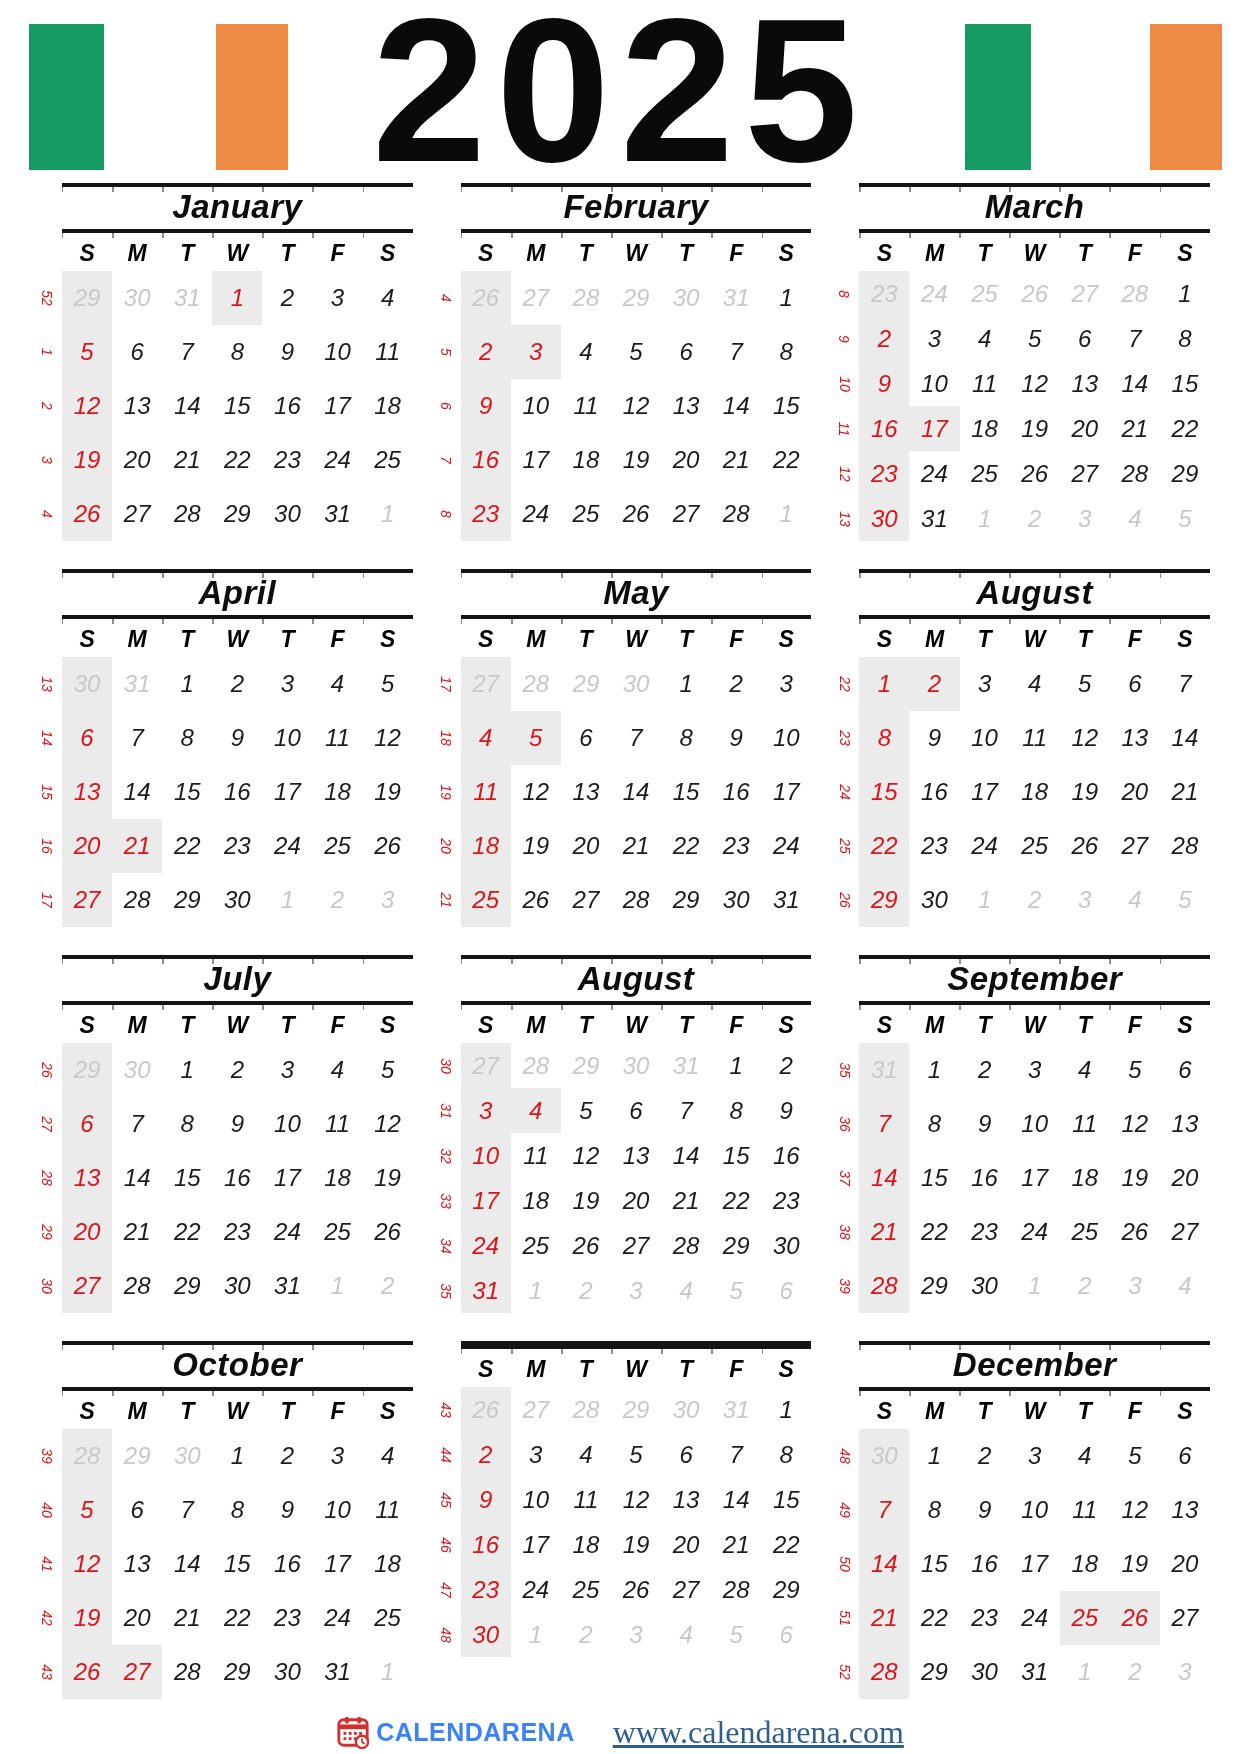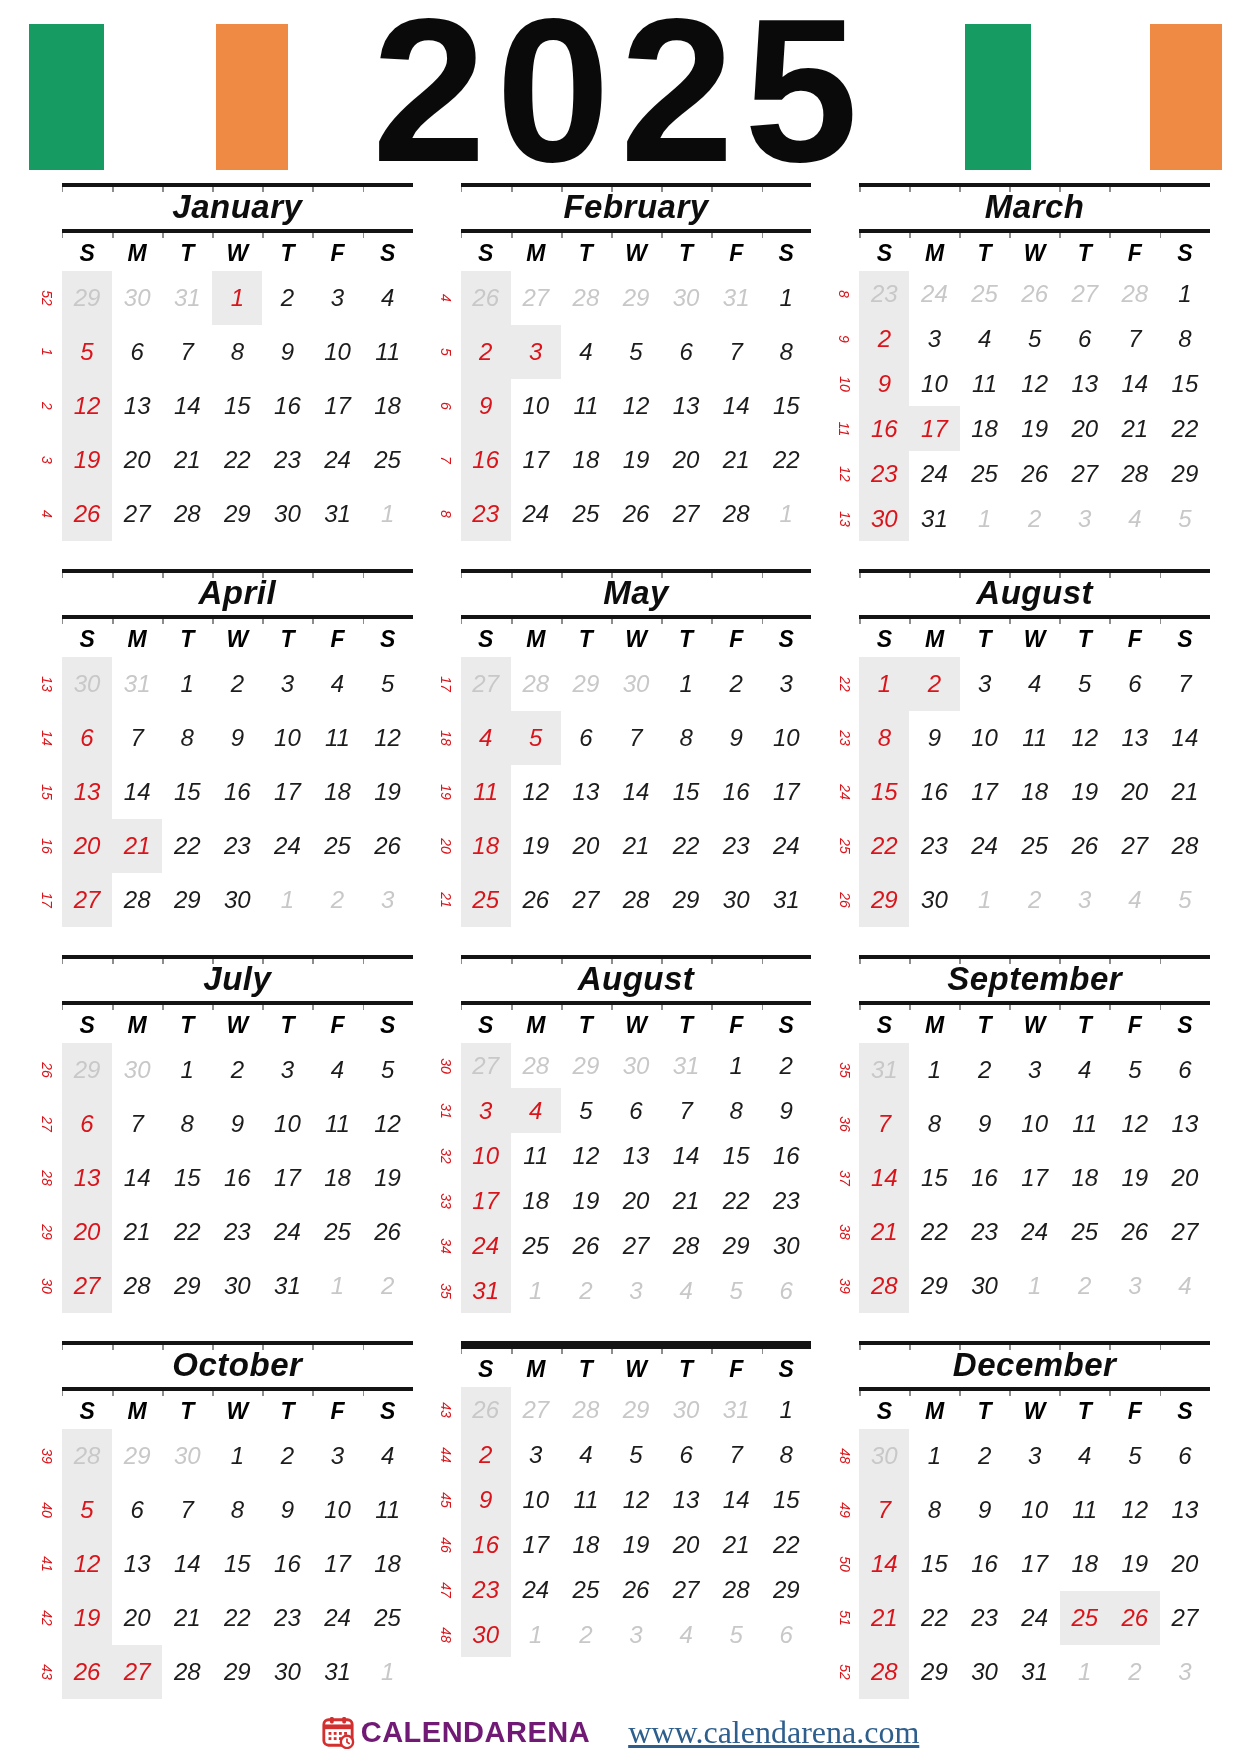--- a/index.html
+++ b/index.html
@@ -35,21 +35,21 @@
   .wn span{transform:rotate(90deg);font-size:14px;color:#D9151B;white-space:nowrap;}
   .day{display:flex;align-items:center;justify-content:center;font-size:24px;color:#1c1c1c;}
   .day.sc{background:#EBEBEB;}     
   .day.hol{background:#EBEBEB;color:#D9151B;}
   .day.sun{color:#D9151B;}
   .day.out{color:#C8C8C8;}
 
   
   .footer{display:flex;justify-content:center;align-items:center;gap:38px;margin-top:10px;height:46px;}
   .brand{display:flex;align-items:center;gap:6px;}
-  .brand-text{font-weight:700;font-size:29px;letter-spacing:0.5px;color:#701a75;}
+  .brand-text{font-weight:700;font-size:25px;letter-spacing:0.5px;color:#3b82f6;}
   .site-link{font-family:"Liberation Serif","DejaVu Serif",serif;font-size:32px;
              color:#2D5E8C;text-decoration:underline;}
 </style>
 </head>
 <body>
 
 <div class="header">
   <div class="bar green g-l"></div>
   <div class="bar orange o-l"></div>
   <div class="bar green g-r"></div>

